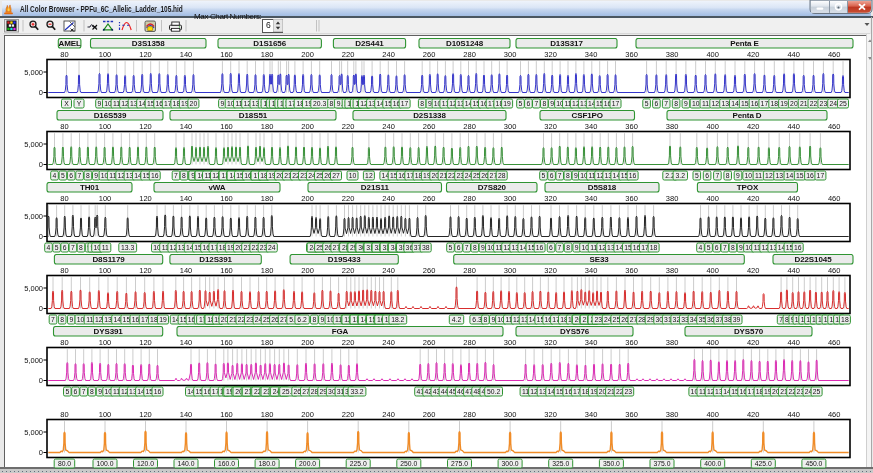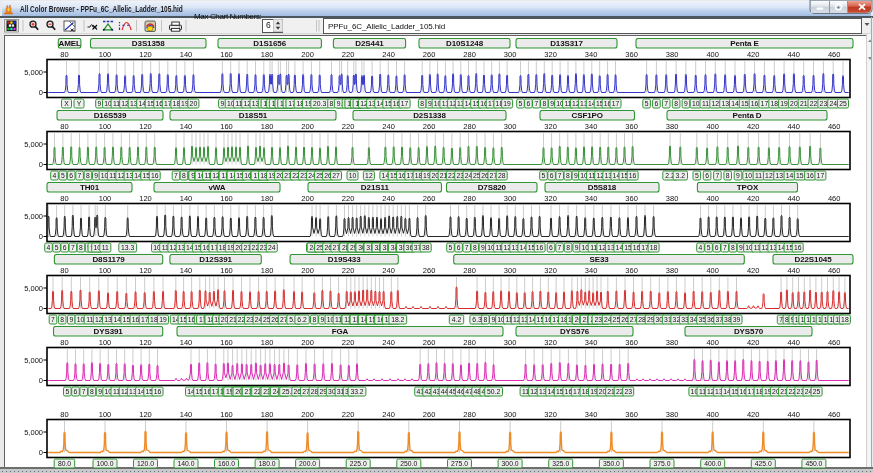--- a/index.html
+++ b/index.html
@@ -92,23 +92,20 @@
       <line x1="316.5" y1="2" x2="316.5" y2="13.5" stroke="#c2c2c2" stroke-width="1"></line>
       <line x1="319" y1="2" x2="319" y2="13.5" stroke="#c2c2c2" stroke-width="1"></line>
     </svg>
     <div style="position:absolute;left:194px;top:12px;font:8px 'Liberation Sans',sans-serif;color:#111;letter-spacing:-0.35px">Max Chart Numbers:</div>
     <div style="position:absolute;left:262px;top:18.5px;width:19px;height:12.5px;background:#fff;border:1px solid #555"></div>
 <div style="position:absolute;left:266px;top:20px;font:8.5px 'Liberation Sans',sans-serif;color:#111">6</div>
 <svg width="10" height="13" viewBox="0 0 10 13" style="position:absolute;left:272.5px;top:18.5px">
 <rect x="0" y="0" width="10" height="13" fill="#e6e6e6" stroke="#888" stroke-width="0.7"></rect>
 <path d="M2.8 5.2 L5 2.6 L7.2 5.2 Z M2.8 7.8 L5 10.4 L7.2 7.8 Z" fill="#333"></path>
     </svg>
-    <div style="position:absolute;left:323px;top:18px;width:537px;height:13.5px;background:#fff;border:1px solid #555">
-      <div style="font:8px 'Liberation Sans',sans-serif;color:#111;letter-spacing:-0.1px;padding:3px 0 0 4px;white-space:nowrap">PPFu_6C_Allelic_Ladder_105.hid</div>
-    </div>
     <svg width="8" height="12" viewBox="0 0 8 12" style="position:absolute;left:863px;top:19px">
       <path d="M1.5 4 L6.5 4 L4 7 Z" fill="#555"></path>
     </svg>
     <div style="position:absolute;left:4px;top:35px;width:862px;height:432px;background:#fff;border-top:1.2px solid #606060;border-left:1.2px solid #606060"></div>
     <div style="position:absolute;left:866px;top:34px;width:5px;height:433px;background:#f4f4f4;border-left:1px solid #cfcfcf"></div>
     <svg width="6" height="30" viewBox="0 0 6 30" style="position:absolute;left:866.5px;top:37px">
       <path d="M1 5 L3 2.5 L5 5 Z" fill="#888"></path>
       <path d="M1 20 L5 20 L3 23 Z" fill="#888"></path>
     </svg>
     <div style="position:absolute;left:871px;top:17px;width:1.2px;height:450px;background:#a8a8a8"></div>

